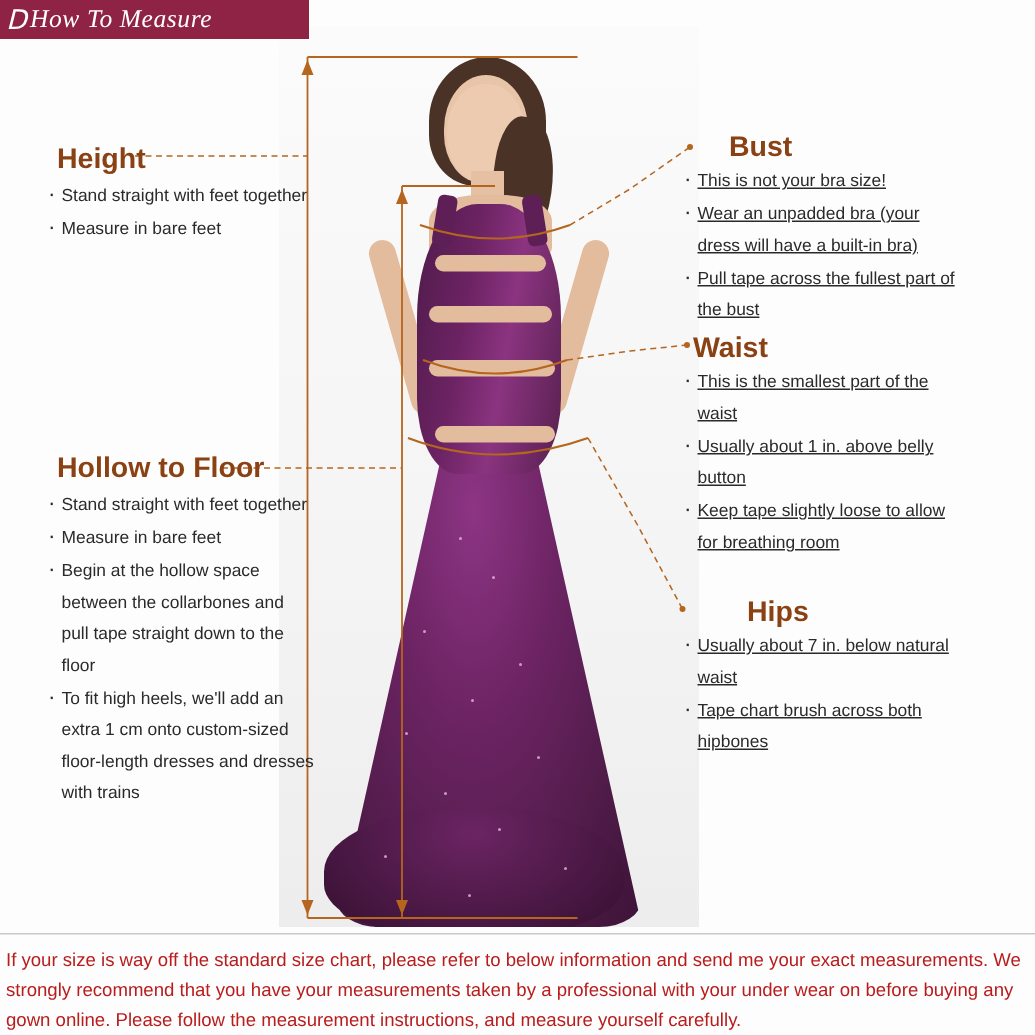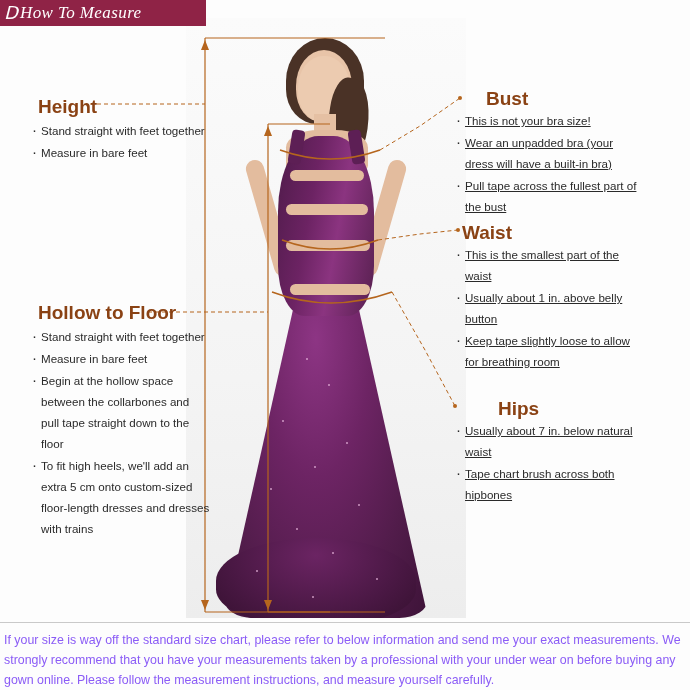--- a/index.html
+++ b/index.html
@@ -255,21 +255,21 @@
     width: 690px;
     height: 1px;
     background: #c9c9c9;
   }
   #footer {
     position: absolute;
     left: 4px;
     top: 630px;
     width: 682px;
     font-size: 12.4px;
-    color: #8b5cf6;
+    color: #b91c1c;
     line-height: 20px;
   }
 </style>
 </head>
 <body>
 
 <div id="page">
 
   <div id="photo">
     <div class="model-hair"></div>
@@ -347,21 +347,21 @@
   <div class="bullets" style="left:32px; top:120px;">
     <div class="bullet-item">Stand straight with feet together</div>
     <div class="bullet-item">Measure in bare feet</div>
   </div>
 
   <div class="label-heading" style="left:38px; top:302px;">Hollow to Floor</div>
   <div class="bullets" style="left:32px; top:326px;">
     <div class="bullet-item">Stand straight with feet together</div>
     <div class="bullet-item">Measure in bare feet</div>
     <div class="bullet-item">Begin at the hollow space between the collarbones and pull tape straight down to the floor</div>
-    <div class="bullet-item">To fit high heels, we'll add an extra 5 cm onto custom-sized floor-length dresses and dresses with trains</div>
+    <div class="bullet-item">To fit high heels, we'll add an extra 1 cm onto custom-sized floor-length dresses and dresses with trains</div>
   </div>
 
   <div class="label-heading" style="left:462px; top:88px;margin-left:24px;">Bust</div>
   <div class="bullets right" style="left:456px; top:110px;">
     <div class="bullet-item">This is not your bra size!</div>
     <div class="bullet-item">Wear an unpadded bra (your dress will have a built-in bra)</div>
     <div class="bullet-item">Pull tape across the fullest part of the bust</div>
   </div>
 
   <div class="label-heading" style="left:462px; top:222px;">Waist</div>

